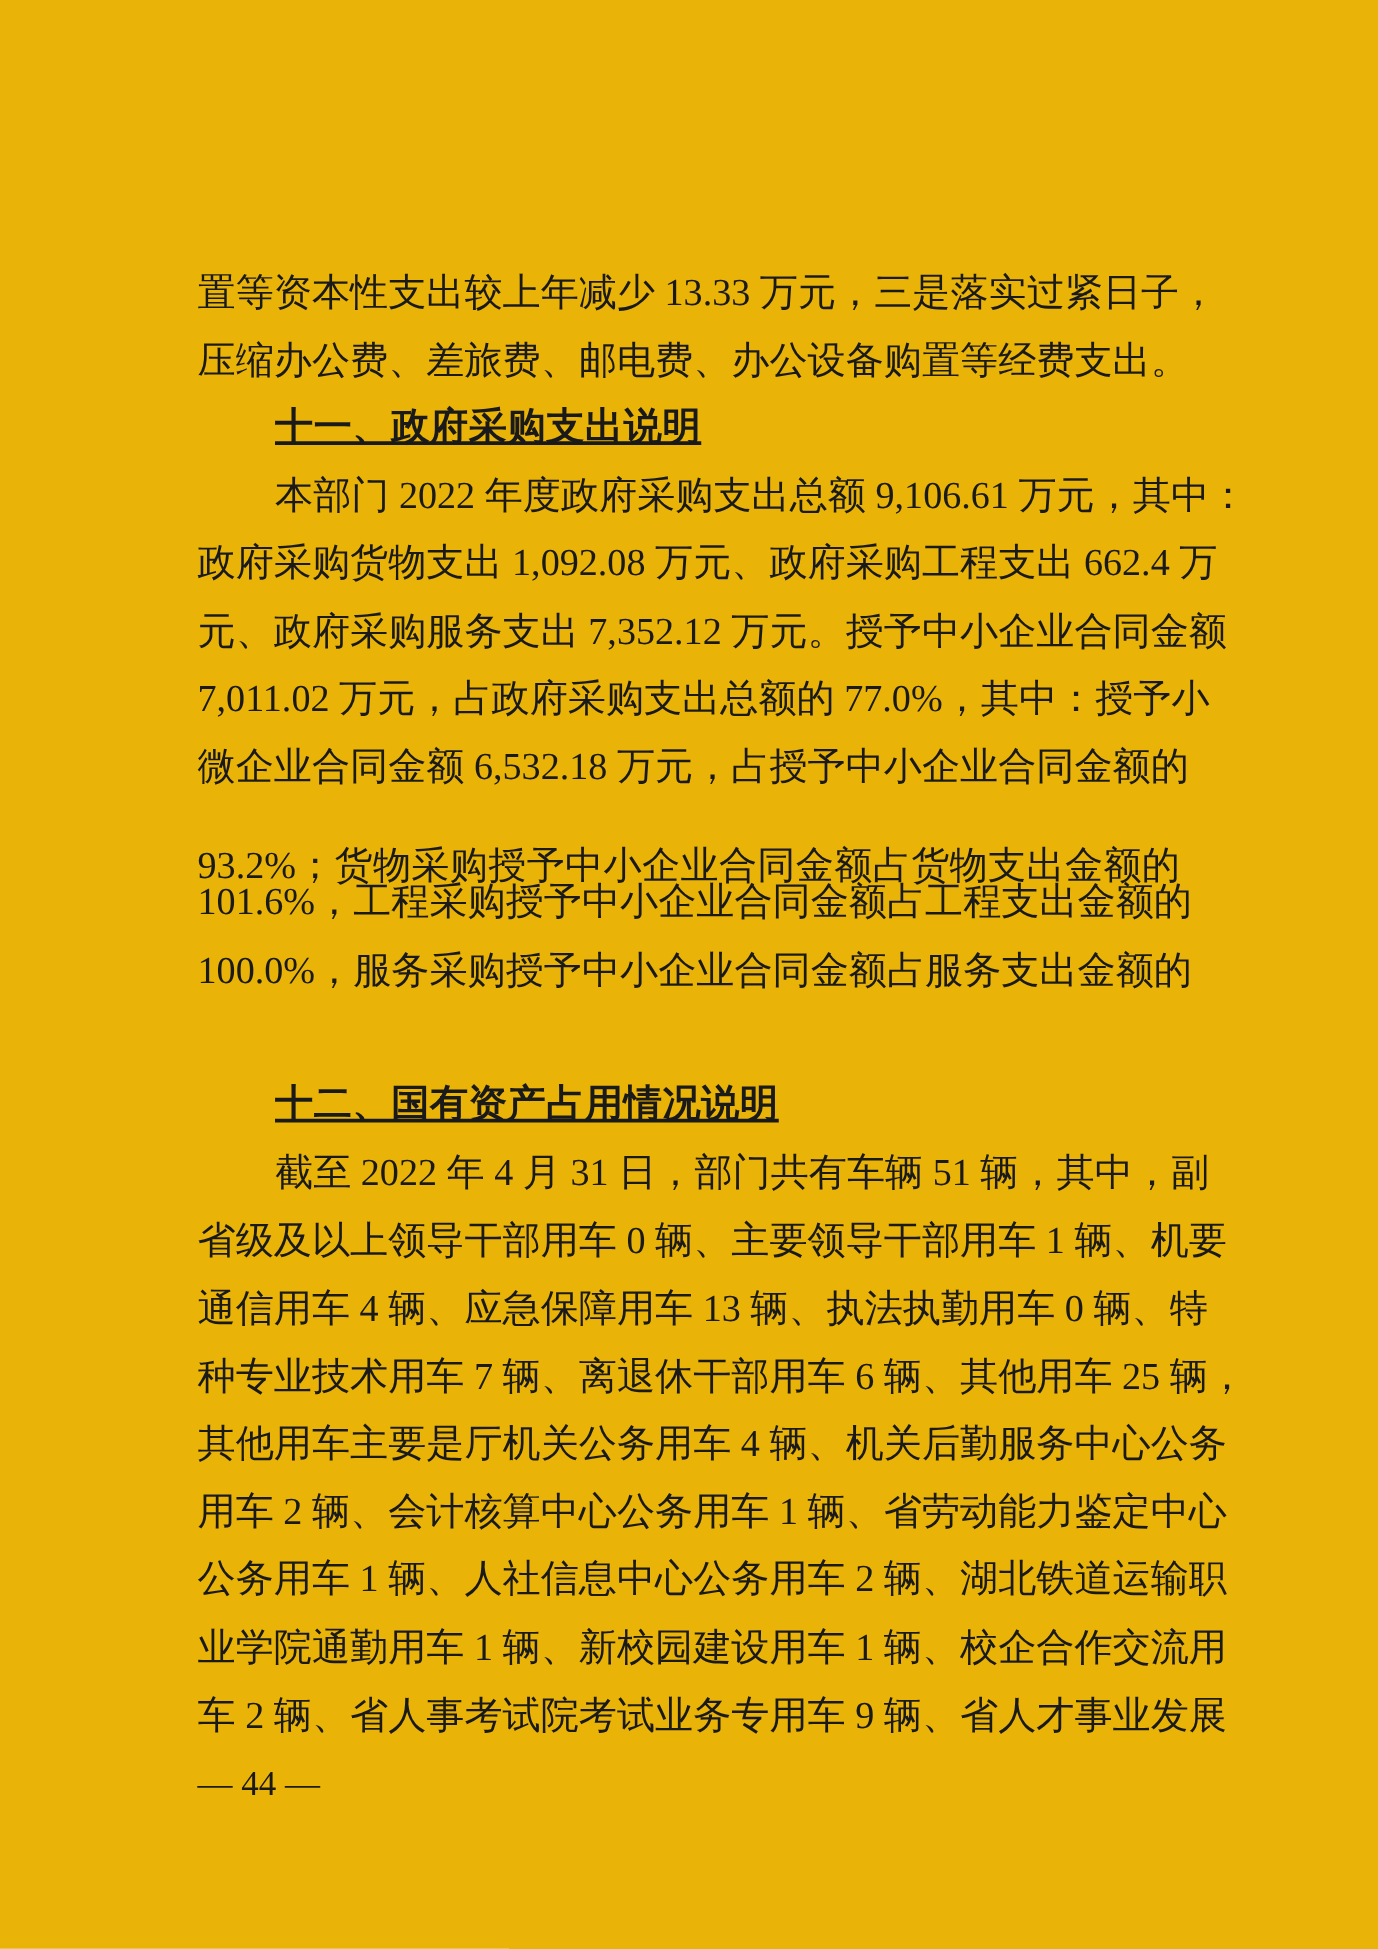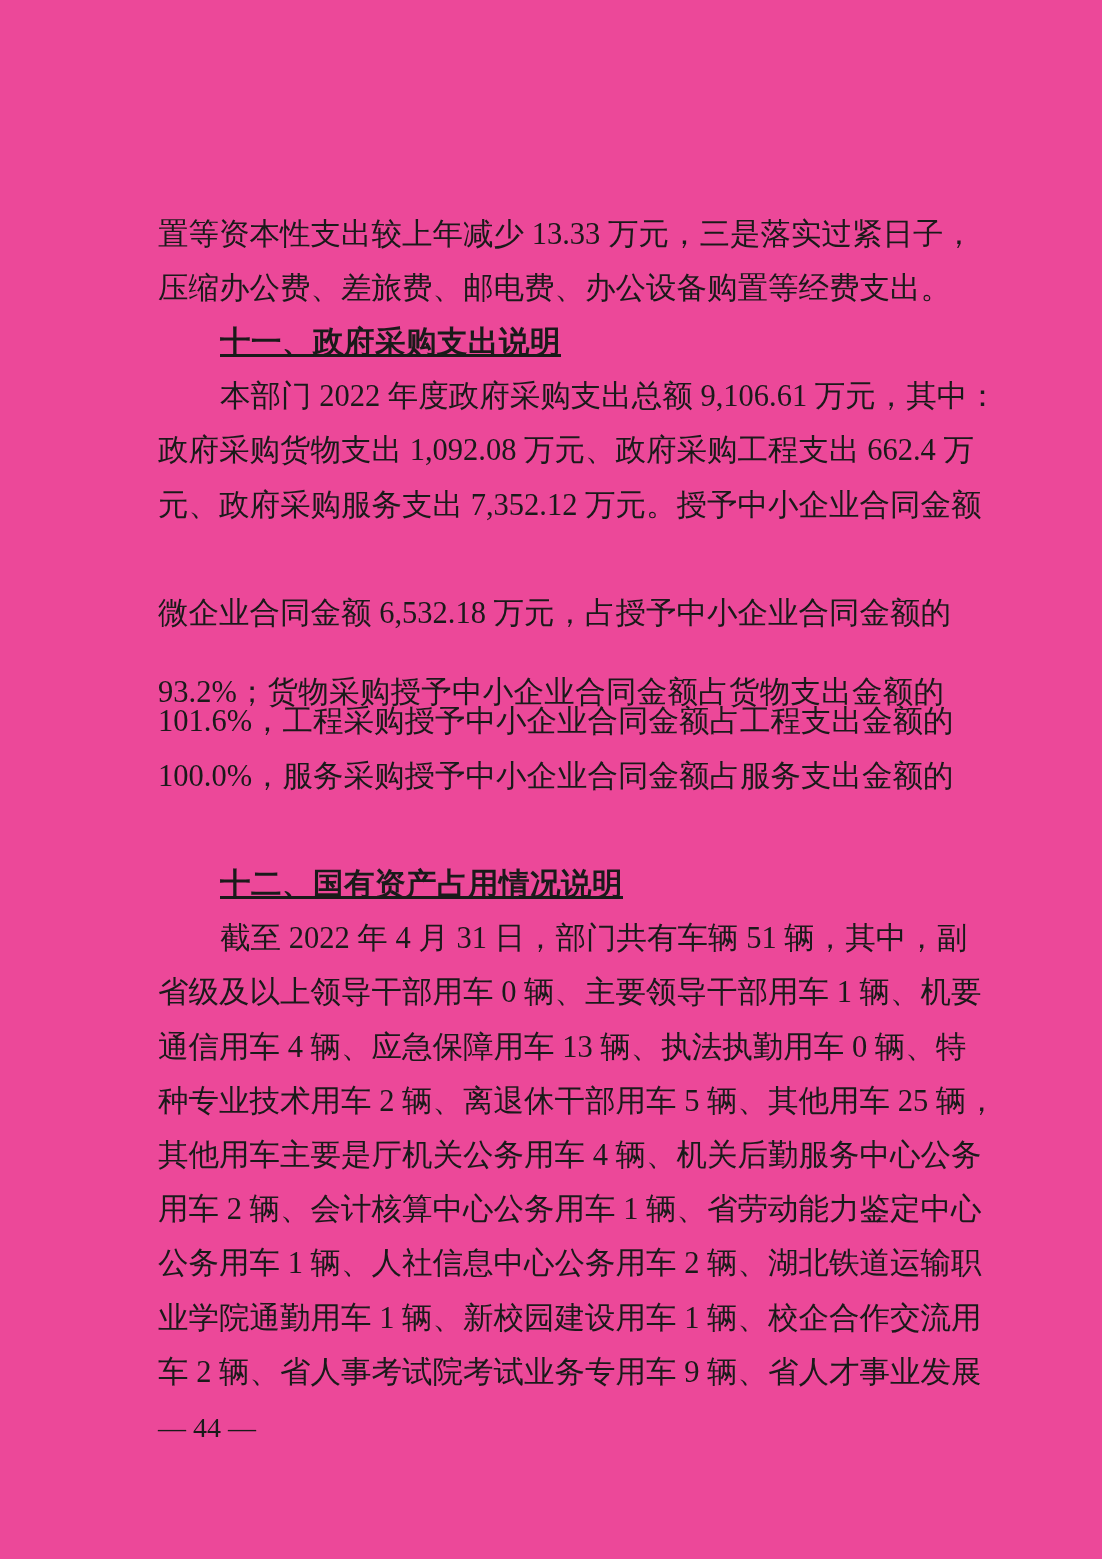--- a/index.html
+++ b/index.html
@@ -14,21 +14,21 @@
       overflow: hidden;
       font-family: "Liberation Serif", "DejaVu Serif", serif;
       color: #1a1a1a;
     }
     .page {
       position: absolute;
       left: 0;
       top: 0;
       width: 1102px;
       height: 1559px;
-      background: #ec4899;
+      background: #eab308;
     }
     .line {
       position: absolute;
       left: 158px;
       width: 786px;
       height: 54px;
       font-size: 30.5px;
       line-height: 40px;
       white-space: nowrap;
       text-align: justify;
@@ -68,31 +68,32 @@
 <div class="page">
 
   <div class="line" style="top:214px;">置等资本性支出较上年减少 13.33 万元，三是落实过紧日子，</div>
   <div class="line last" style="top:268px;">压缩办公费、差旅费、邮电费、办公设备购置等经费支出。</div>
 
   <div class="heading" style="top:322px;">十一、政府采购支出说明</div>
 
   <div class="line indent" style="top:376px;">本部门 2022 年度政府采购支出总额 9,106.61 万元，其中：</div>
   <div class="line" style="top:430px;">政府采购货物支出 1,092.08 万元、政府采购工程支出 662.4 万</div>
   <div class="line" style="top:485px;">元、政府采购服务支出 7,352.12 万元。授予中小企业合同金额</div>
+  <div class="line" style="top:539px;">7,011.02 万元，占政府采购支出总额的 77.0%，其中：授予小</div>
   <div class="line" style="top:593px;">微企业合同金额 6,532.18 万元，占授予中小企业合同金额的</div>
   <div class="line" style="top:672px;">93.2%；货物采购授予中小企业合同金额占货物支出金额的</div>
   <div class="line" style="top:701px;">101.6%，工程采购授予中小企业合同金额占工程支出金额的</div>
   <div class="line" style="top:756px;">100.0%，服务采购授予中小企业合同金额占服务支出金额的</div>
 
   <div class="heading" style="top:864px;">十二、国有资产占用情况说明</div>
 
   <div class="line indent" style="top:918px;">截至 2022 年 4 月 31 日，部门共有车辆 51 辆，其中，副</div>
   <div class="line" style="top:972px;">省级及以上领导干部用车 0 辆、主要领导干部用车 1 辆、机要</div>
   <div class="line" style="top:1027px;">通信用车 4 辆、应急保障用车 13 辆、执法执勤用车 0 辆、特</div>
-  <div class="line" style="top:1081px;">种专业技术用车 2 辆、离退休干部用车 5 辆、其他用车 25 辆，</div>
+  <div class="line" style="top:1081px;">种专业技术用车 7 辆、离退休干部用车 6 辆、其他用车 25 辆，</div>
   <div class="line" style="top:1135px;">其他用车主要是厅机关公务用车 4 辆、机关后勤服务中心公务</div>
   <div class="line" style="top:1189px;">用车 2 辆、会计核算中心公务用车 1 辆、省劳动能力鉴定中心</div>
   <div class="line" style="top:1243px;">公务用车 1 辆、人社信息中心公务用车 2 辆、湖北铁道运输职</div>
   <div class="line" style="top:1298px;">业学院通勤用车 1 辆、新校园建设用车 1 辆、校企合作交流用</div>
   <div class="line" style="top:1352px;">车 2 辆、省人事考试院考试业务专用车 9 辆、省人才事业发展</div>
 
   <div class="page-number">— 44 —</div>
 
 </div>
 

